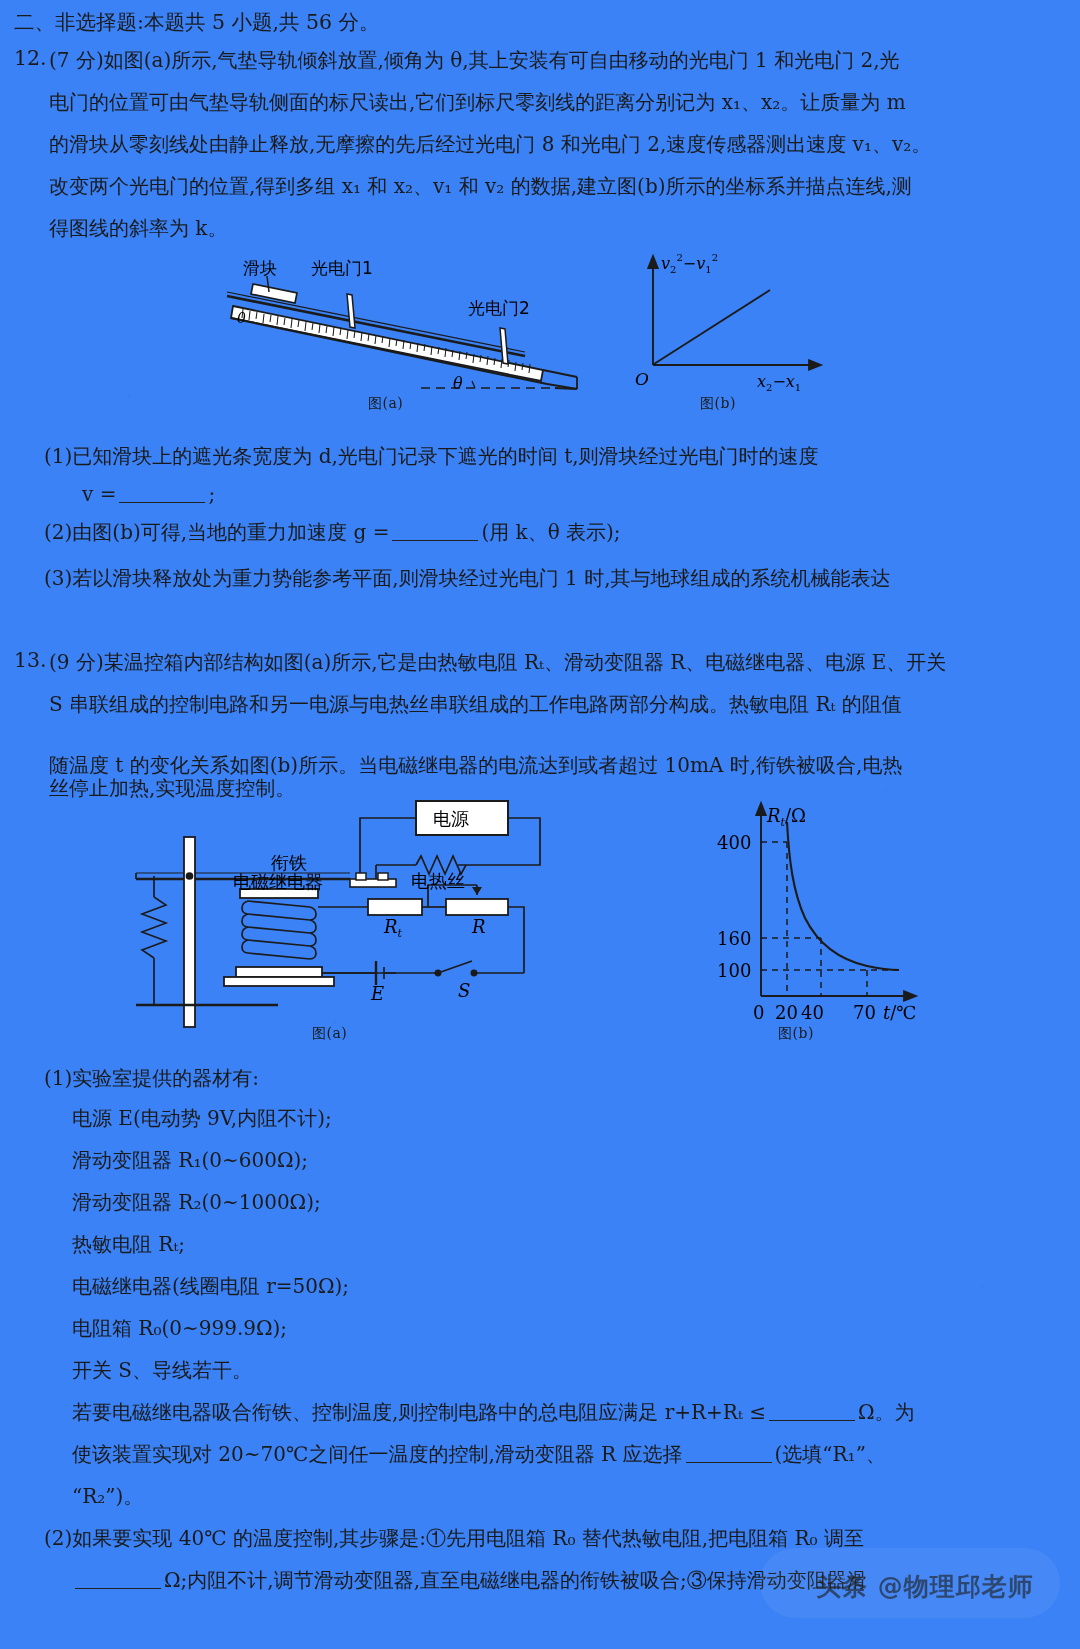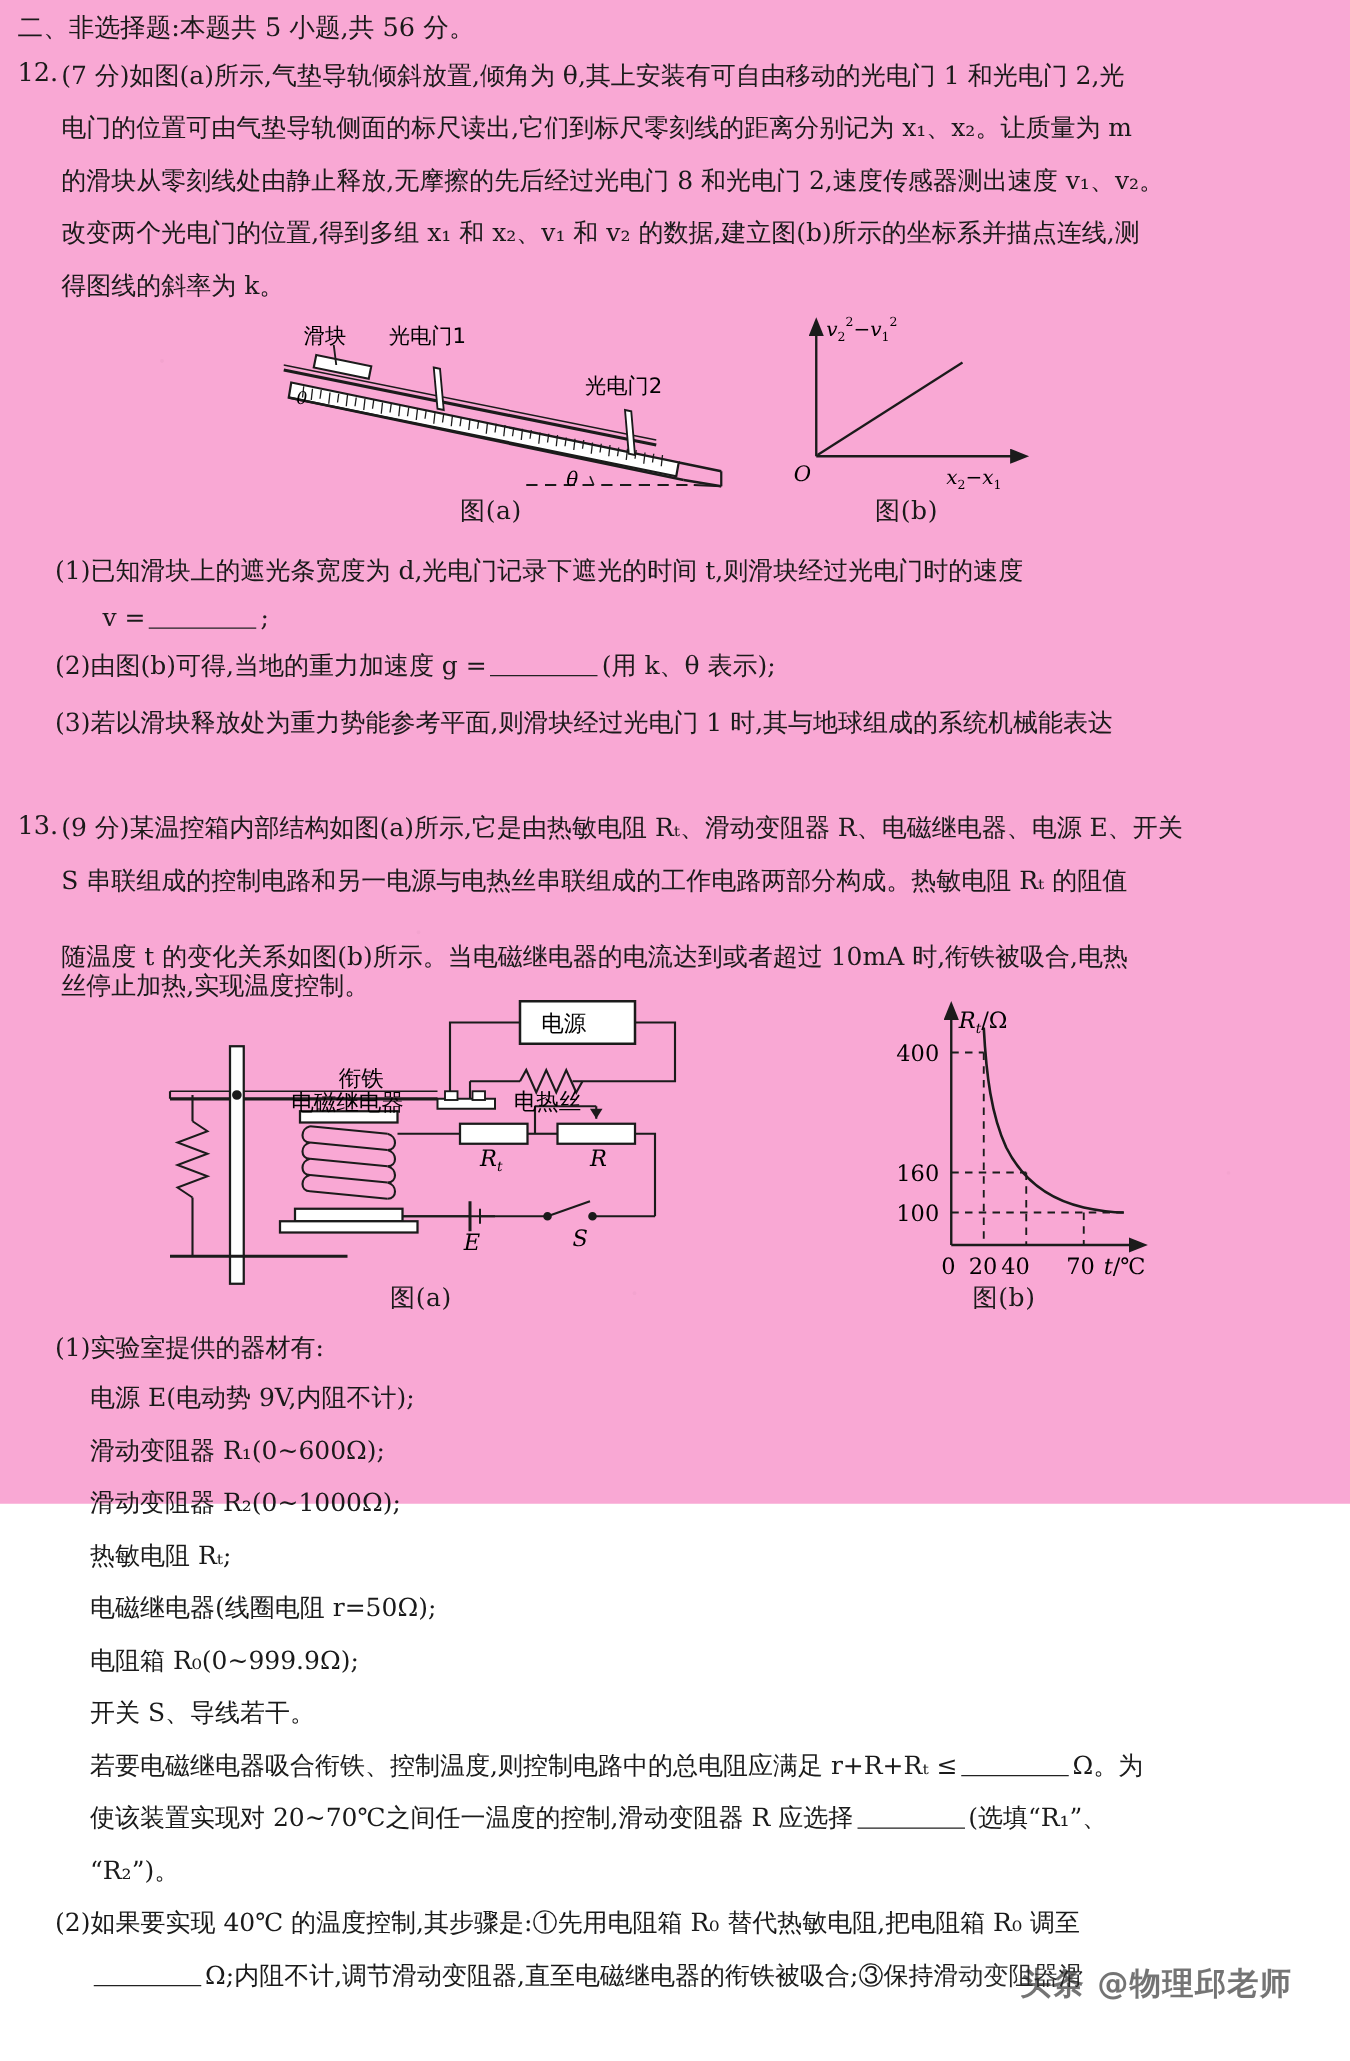--- a/index.html
+++ b/index.html
@@ -11,22 +11,22 @@
     width: 1080px;
     height: 1649px;
     position: relative;
     font-family: "DejaVu Serif", "Liberation Serif", serif;
     color: #1a1a1a;
     overflow: hidden;
   }
   .page {
     position: relative;
     width: 1080px;
-    height: 1203px;
-    background: #f9a8d4;
+    height: 1649px;
+    background: #3b82f6;
     padding: 0;
   }
   
   .grain {
     position: absolute;
     inset: 0;
     pointer-events: none;
     background:
       radial-gradient(circle at 12% 24%, rgba(0,0,0,.035) 0 1px, transparent 2px),
       radial-gradient(circle at 64% 9%, rgba(0,0,0,.03) 0 1px, transparent 2px),
@@ -60,21 +60,21 @@
     margin: 0 3px;
     vertical-align: -2px;
   }
 
   
   .fig12a { position: absolute; left: 225px; top: 248px; width: 370px; height: 150px; }
   .fig12a svg, .fig12b svg, .fig13a svg, .fig13b svg { display: block; }
 
   .cap {
     position: absolute;
-    font-size: 20px;
+    font-size: 14px;
     letter-spacing: .5px;
   }
 
   
   .fig12b { position: absolute; left: 625px; top: 245px; width: 220px; height: 150px; }
 
   
   .fig13a { position: absolute; left: 128px; top: 795px; width: 420px; height: 235px; }
 
   

